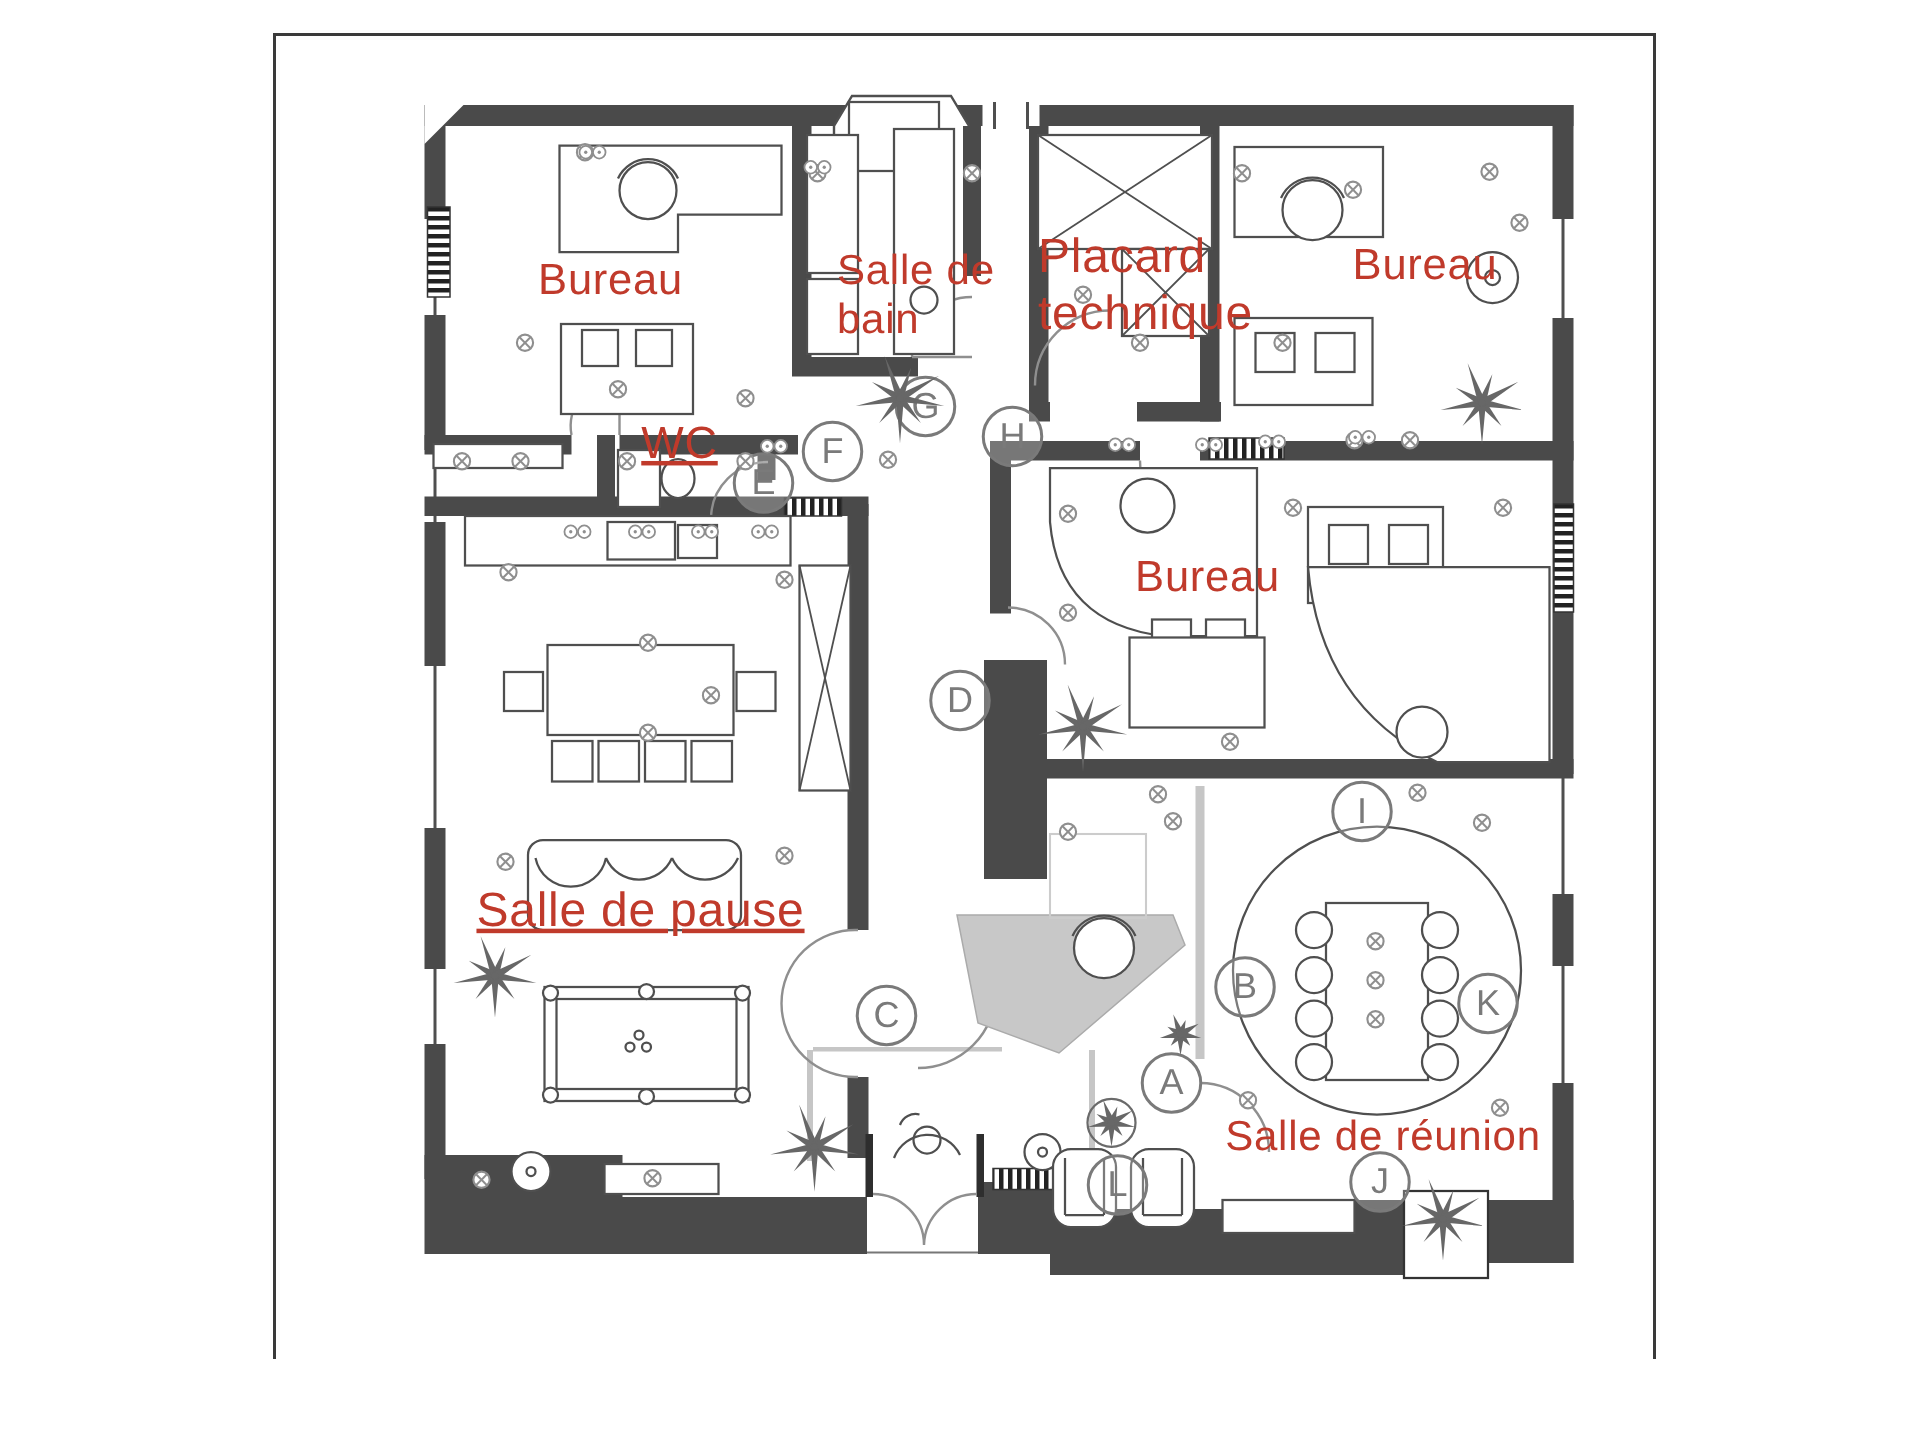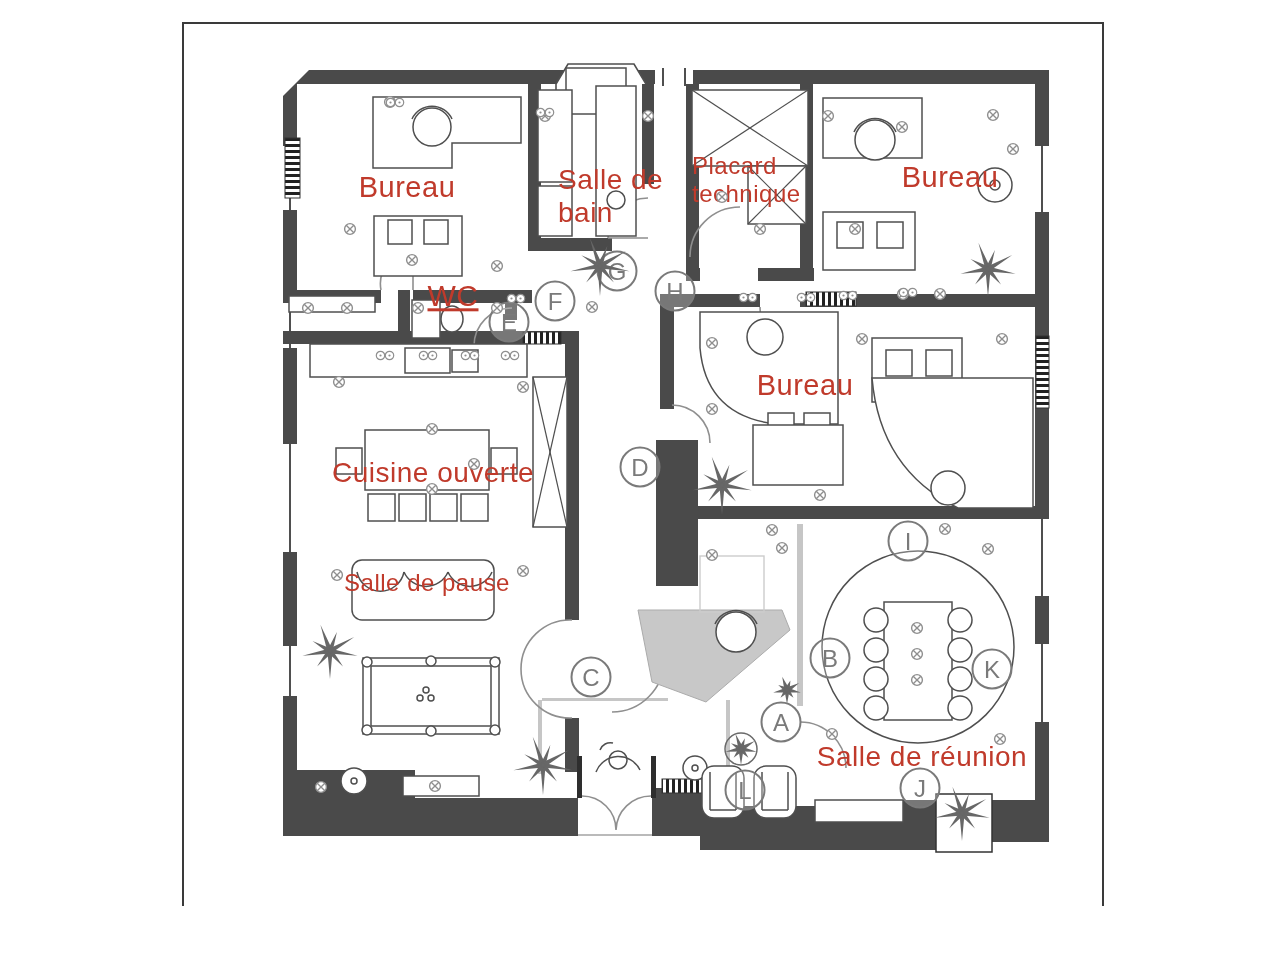--- a/index.html
+++ b/index.html
@@ -264,37 +264,34 @@
   </svg>
 
   <div id="overlay">
       <div class="room-label c" style="left: 407px; top: 187px; font-size: 29px;">
         <div>Bureau</div>
       </div>
       <div class="room-label" style="left: 558px; top: 163px; font-size: 28px;">
         <div>Salle de</div>
         <div>bain</div>
       </div>
-      <div class="room-label" style="left: 692px; top: 152px; font-size: 24px;">
+      <div class="room-label" style="left: 692px; top: 152px; font-size: 32px;">
         <div>Placard</div>
         <div>technique</div>
       </div>
       <div class="room-label c" style="left: 950px; top: 177px; font-size: 29px;">
         <div>Bureau</div>
       </div>
       <div class="room-label c" style="left: 453px; top: 296px; font-size: 30px; text-decoration: underline;">
         <div>WC</div>
       </div>
       <div class="room-label c" style="left: 805px; top: 385px; font-size: 29px;">
         <div>Bureau</div>
       </div>
-      <div class="room-label c" style="left: 433px; top: 473px; font-size: 28px;">
-        <div>Cuisine ouverte</div>
-      </div>
-      <div class="room-label c" style="left: 427px; top: 583px; font-size: 24px;">
+      <div class="room-label c" style="left: 427px; top: 607px; font-size: 32px; text-decoration: underline;">
         <div>Salle de pause</div>
       </div>
       <div class="room-label c" style="left: 922px; top: 757px; font-size: 28px;">
         <div>Salle de réunion</div>
       </div>
       <div class="marker" style="left: 781px; top: 722px;">A</div>
       <div class="marker" style="left: 830px; top: 658px;">B</div>
       <div class="marker" style="left: 591px; top: 677px;">C</div>
       <div class="marker" style="left: 640px; top: 467px;">D</div>
       <div class="marker" style="left: 509px; top: 322px;">E</div>

